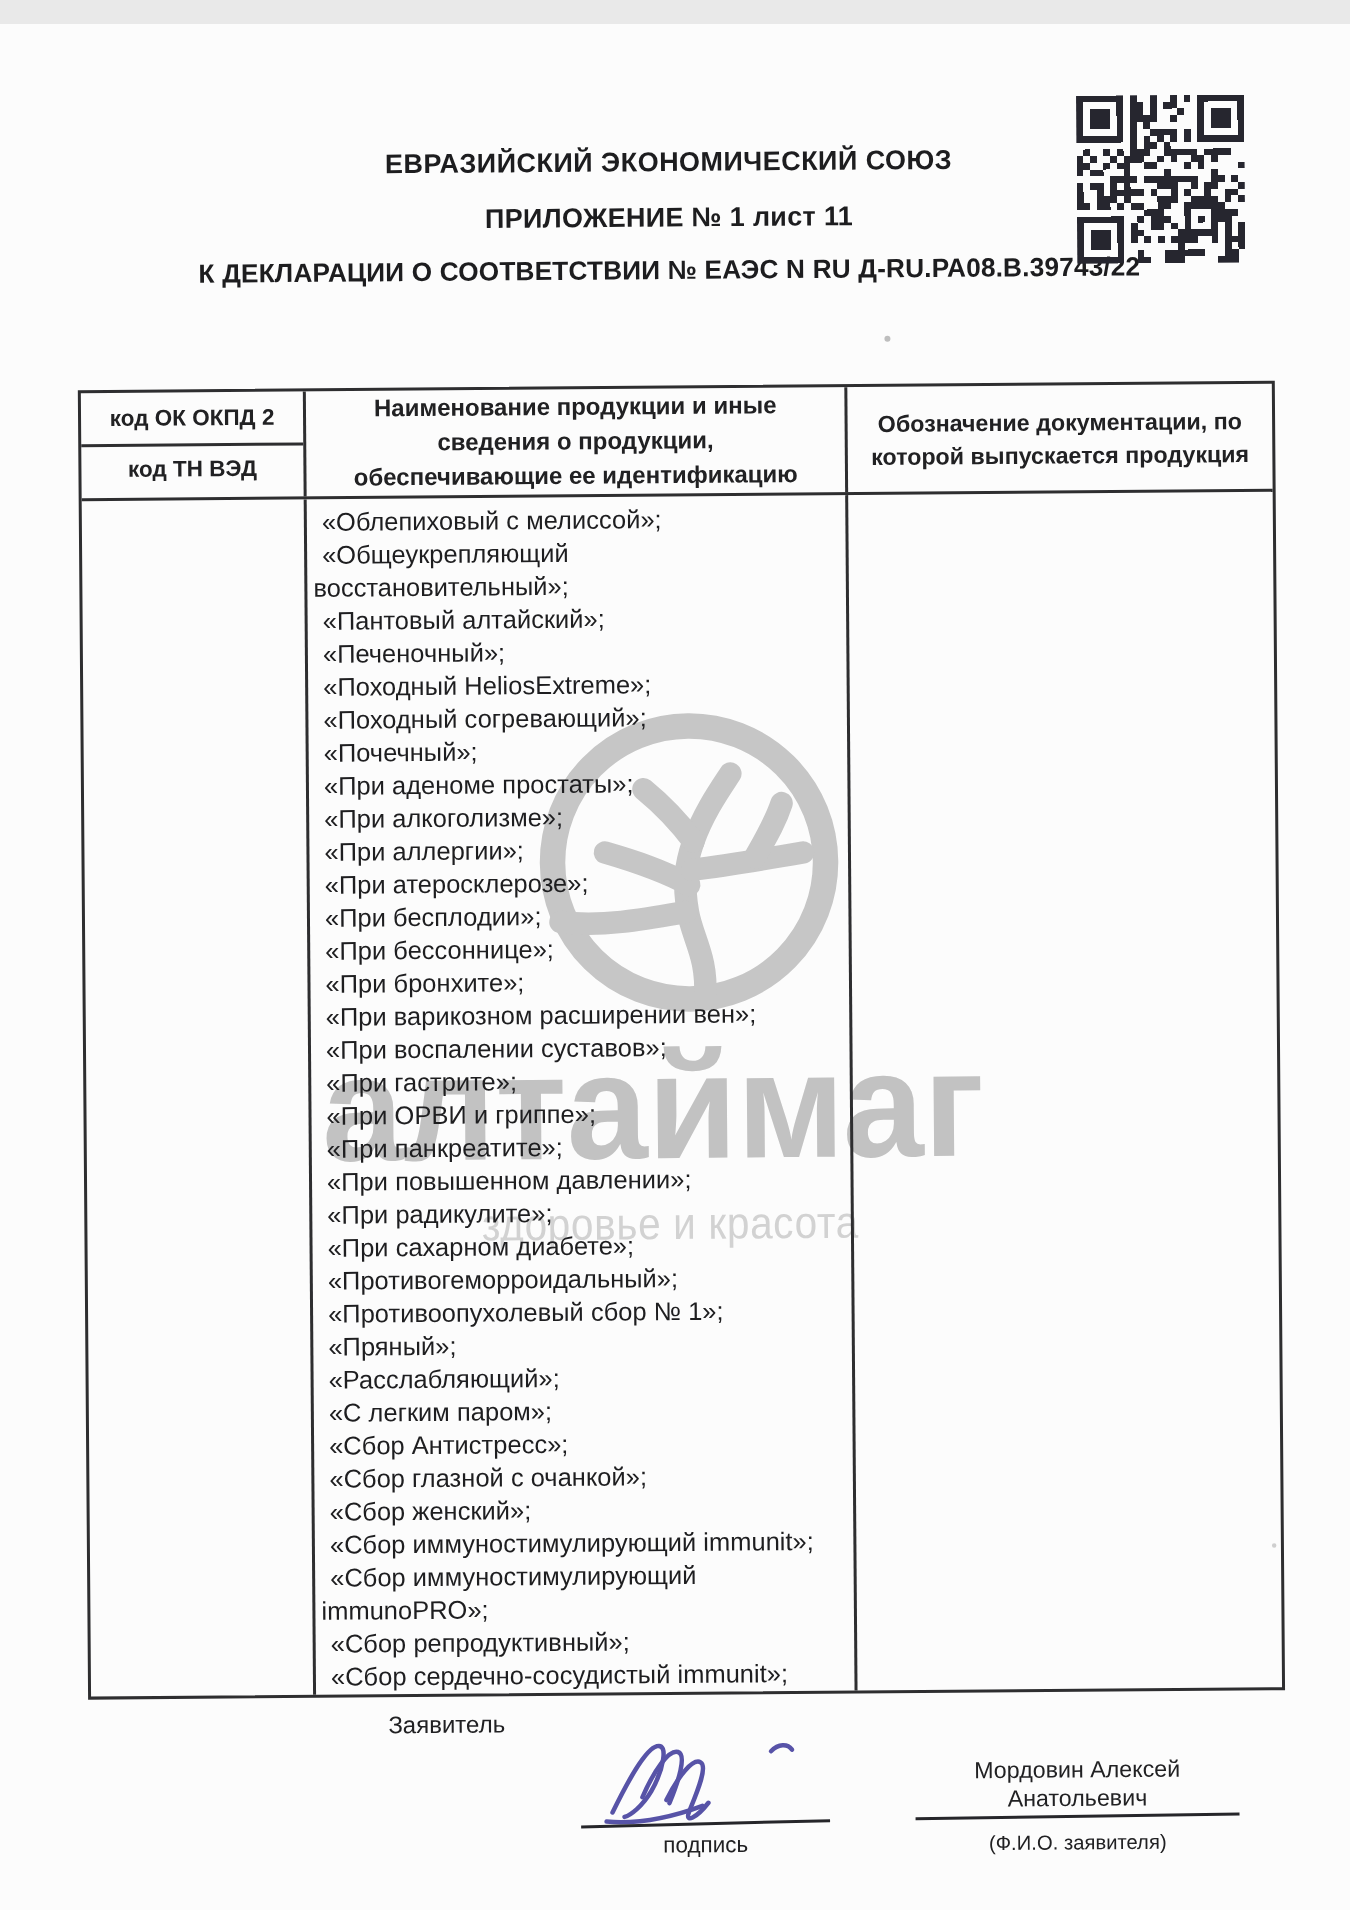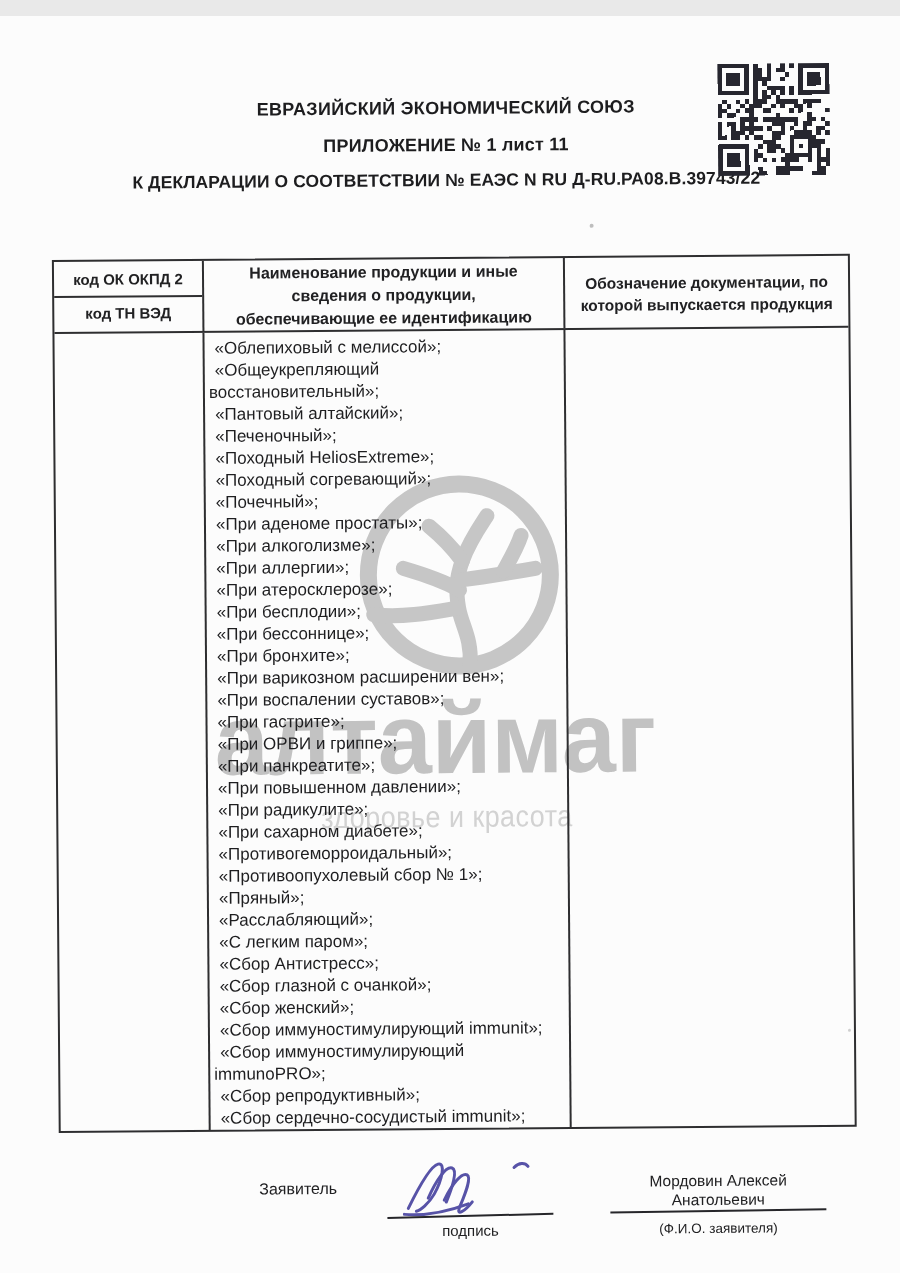--- a/index.html
+++ b/index.html
@@ -47,21 +47,21 @@
   .c1top{border-bottom:2px solid #2e2e30;}
   .c2h{font-size:16px;line-height:23px;padding:0 16px;}
   .c3h{font-size:15.5px;line-height:22px;padding:0 7px;align-self:flex-start;margin-top:3px;}
   .tbody{height:797px;}
   .products{padding:5px 4px 0 4px;}
   .product{
     white-space:pre-line;font-size:17px;line-height:22px;text-indent:6px;color:#1e1e20;
   }
 
   
-  .applicant{position:absolute;left:255px;top:1163px;font-size:16px;z-index:2;}
+  .applicant{position:absolute;left:255px;top:1125px;font-size:16px;z-index:2;}
   .sig-svg{position:absolute;left:398px;top:1142px;z-index:2;}
   .sig-line{position:absolute;left:383px;top:1199px;width:166px;border-top:2px solid #26262a;
             transform:rotate(-1deg);z-index:2;}
   .sig-cap{position:absolute;left:383px;top:1206px;width:166px;text-align:center;font-size:15px;z-index:2;}
   .name{position:absolute;left:629px;top:1157px;width:170px;text-align:center;
         font-size:15.5px;line-height:19px;z-index:2;}
   .name-line{position:absolute;left:606px;top:1196px;width:216px;border-top:2px solid #26262a;
              transform:rotate(-.4deg);z-index:2;}
   .name-cap{position:absolute;left:606px;top:1207px;width:216px;text-align:center;font-size:13.5px;z-index:2;}
 

